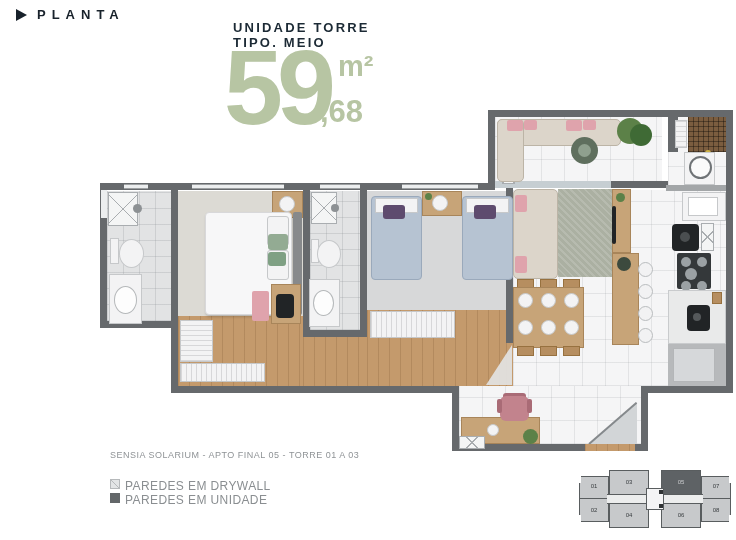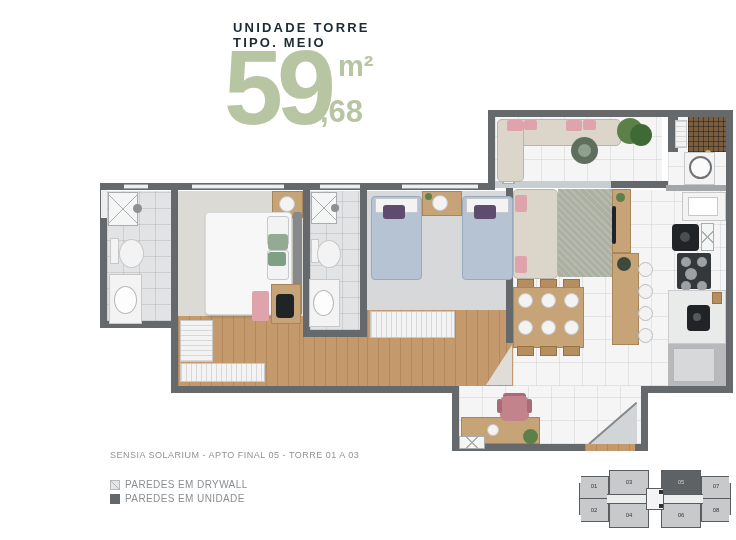--- a/index.html
+++ b/index.html
@@ -53,21 +53,21 @@
   .slatsV{background-image:repeating-linear-gradient(90deg,#d7d7d9 0 1px,transparent 1px 5px);}
   .grid{background:#7b5d3f;background-image:
         repeating-linear-gradient(0deg,rgba(0,0,0,.35) 0 1px,transparent 1px 5px),
         repeating-linear-gradient(90deg,rgba(0,0,0,.35) 0 1px,transparent 1px 5px);}
   .wedge{background:#d2d5d7;clip-path:polygon(100% 0,100% 100%,0 100%);}
   .wedge2{background:#e3e4e5;opacity:.9;clip-path:polygon(100% 0,100% 100%,0 100%);}
   .doorline{background:#85898c;transform:rotate(-41deg);transform-origin:left center;}
 
   
   .caption{left:110px;top:450px;font-size:9px;letter-spacing:.5px;color:#8f9396;}
-  .legend-row{left:110px;display:flex;align-items:flex-end;font-size:10px;letter-spacing:.4px;color:#8a8e91;}
+  .legend-row{left:110px;display:flex;align-items:flex-start;font-size:12px;letter-spacing:.4px;color:#8a8e91;}
   .sw{width:10px;height:10px;margin-right:5px;box-sizing:border-box;}
   .sw-dry{background:#e3e5e6;border:1px solid #b6b9bb;background-image:
      linear-gradient(45deg,transparent calc(50% - .5px),#b6b9bb calc(50% - .5px) calc(50% + .5px),transparent calc(50% + .5px));}
   .sw-con{background:#636769;}
 
   
   .kp{left:577px;top:466px;width:156px;height:66px;}
   .kp-cell{position:absolute;background:#c7c9cb;border:1px solid #595d5f;box-sizing:border-box;}
   .kp-dark{background:#5e6265;}
   .kp-cor{position:absolute;background:#eceded;border-top:1px solid #595d5f;border-bottom:1px solid #595d5f;box-sizing:border-box;}
@@ -75,20 +75,24 @@
   .kp-lbl{position:absolute;width:14px;text-align:center;font-size:6px;color:#3a3e41;}
   .kp-lbl-light{color:#c9cbcd;}
   .kp-dot{position:absolute;width:4px;height:4px;background:#2f3234;}
   .kp-notch{position:absolute;background:#ffffff;}
 </style>
 </head>
 <body>
 
 <div class="page">
 
+  <div class="a hdr">
+    <span class="tri"></span>
+    <span class="hdr-label">PLANTA</span>
+  </div>
 
   <div class="a unit-title">
     <div>UNIDADE TORRE</div>
     <div>TIPO. MEIO</div>
   </div>
 
   <div class="a area">
     <span class="area-big">59</span>
     <span class="a area-sup">m²</span>
     <span class="a area-dec">,68</span>

